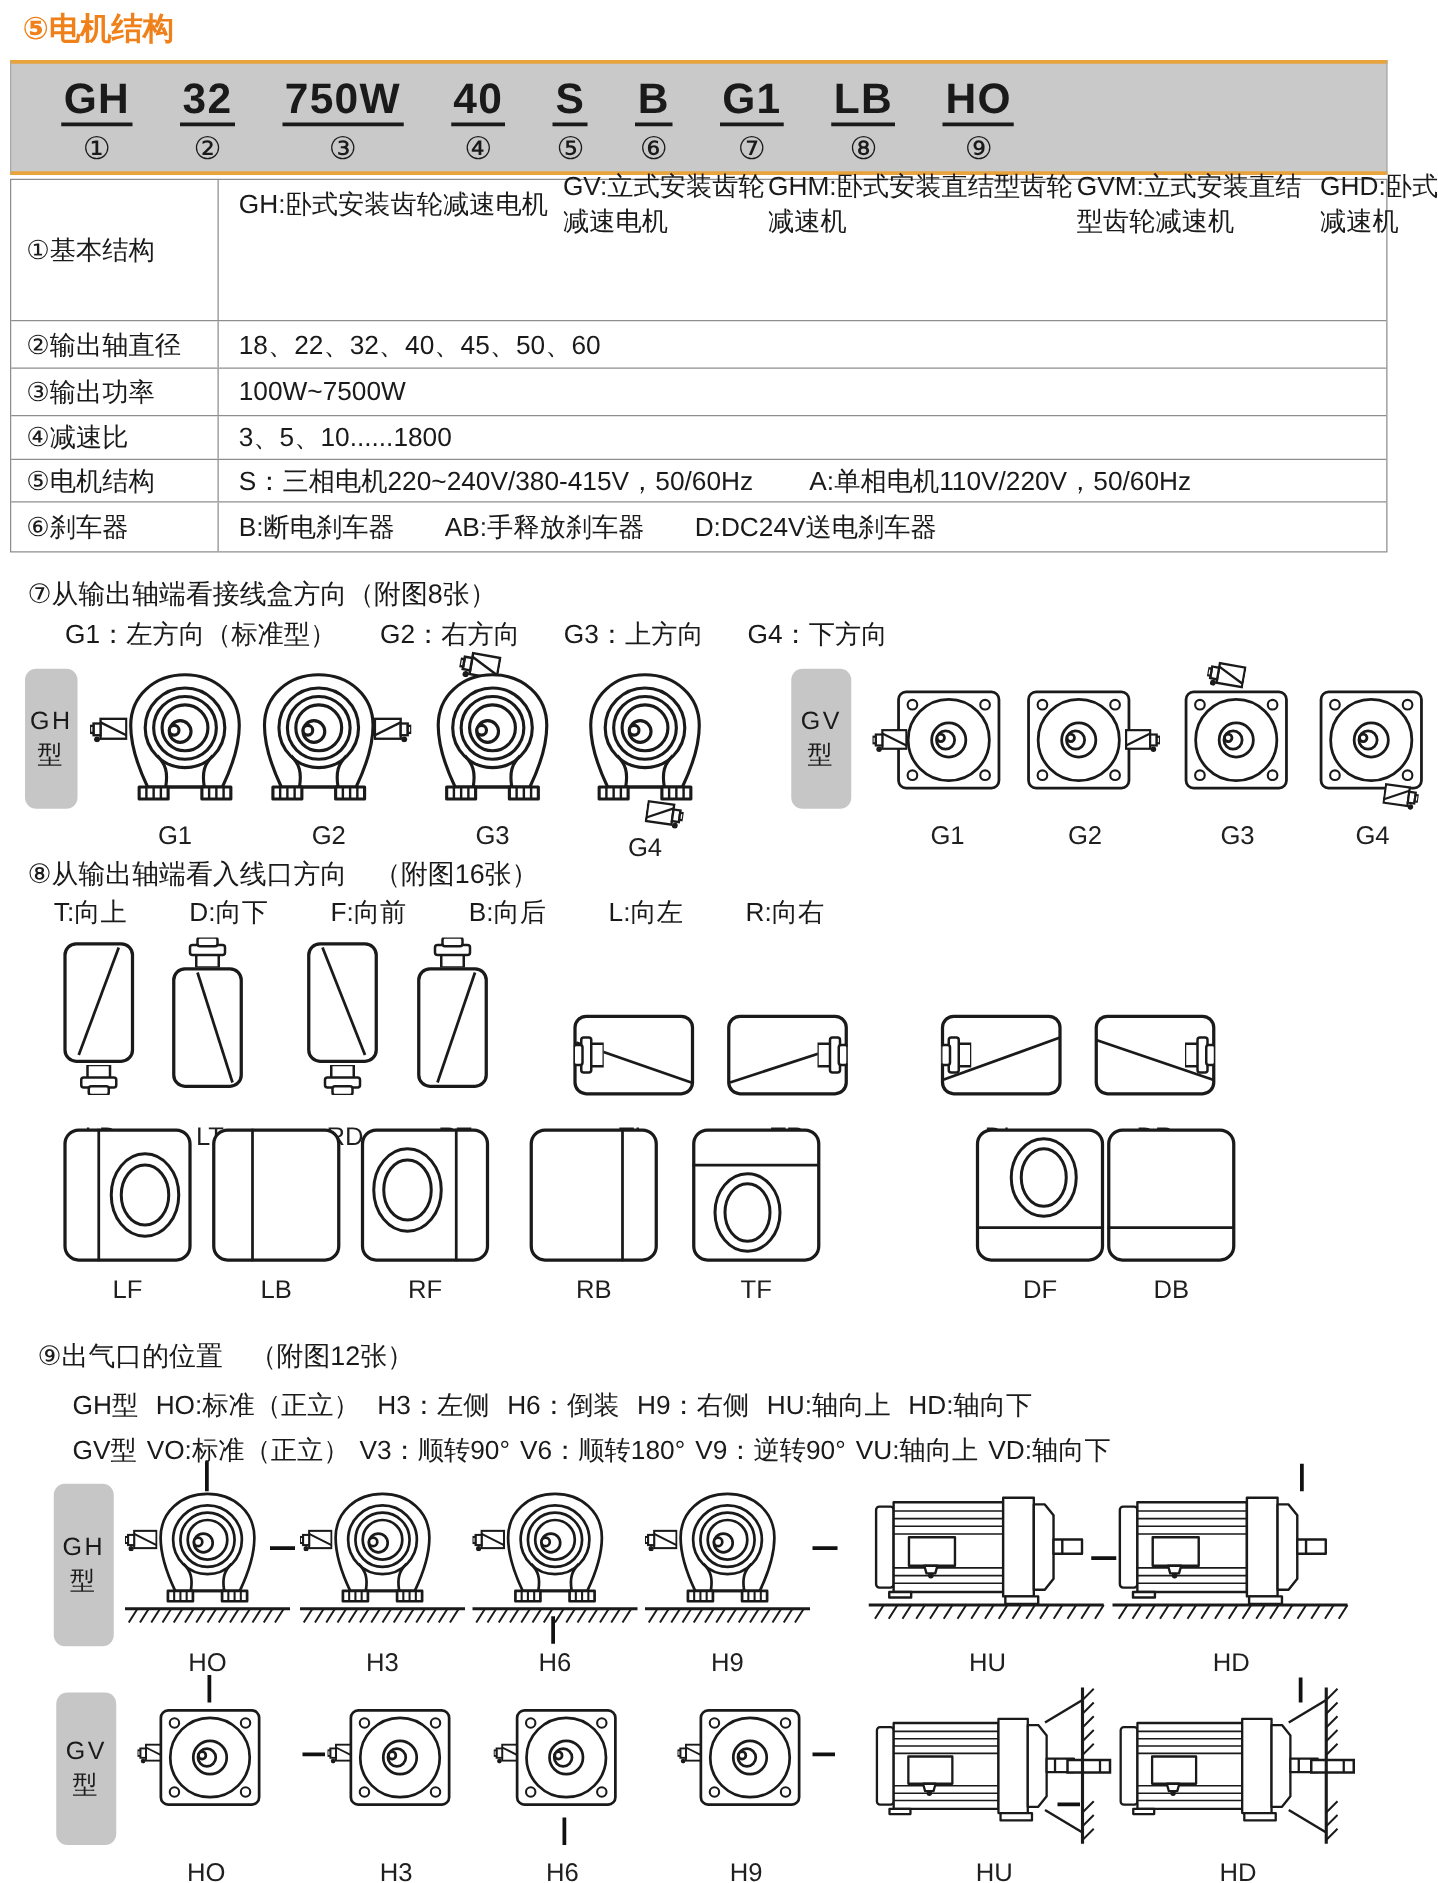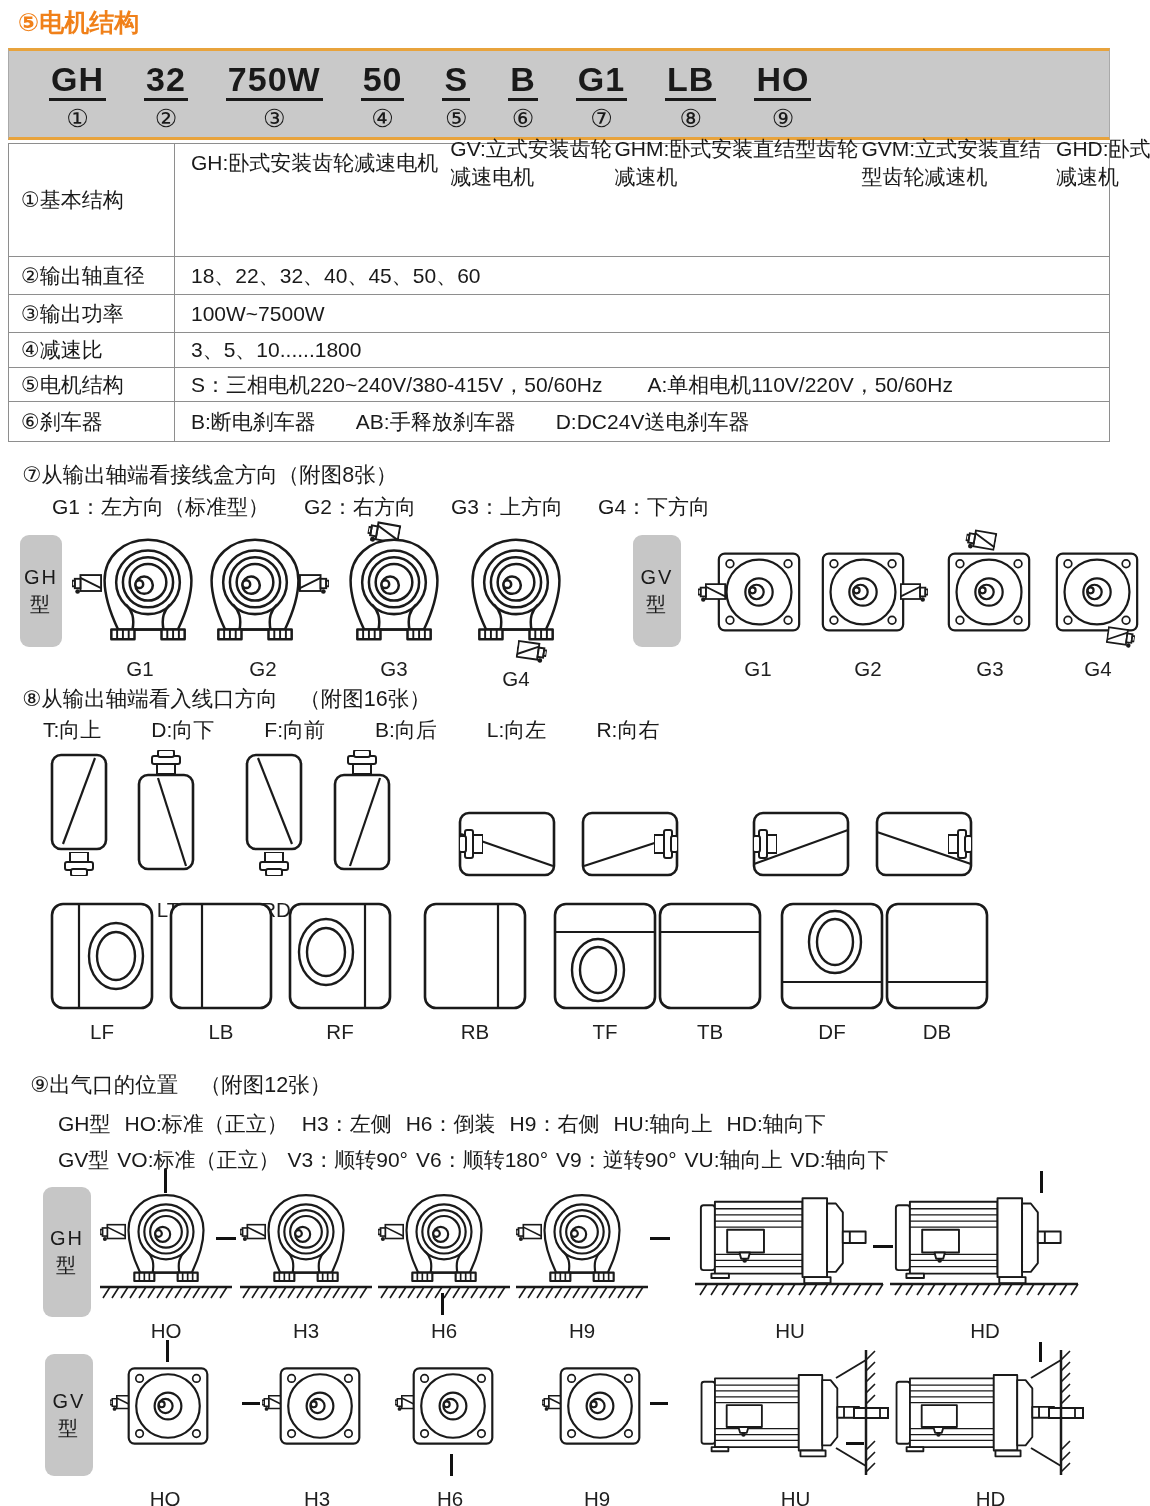--- a/index.html
+++ b/index.html
@@ -126,21 +126,21 @@
       </div>
     <div class="seg">
         <span class="c">32</span>
         <span class="n">②</span>
       </div>
     <div class="seg">
         <span class="c">750W</span>
         <span class="n">③</span>
       </div>
     <div class="seg">
-        <span class="c">50</span>
+        <span class="c">40</span>
         <span class="n">④</span>
       </div>
     <div class="seg">
         <span class="c">S</span>
         <span class="n">⑤</span>
       </div>
     <div class="seg">
         <span class="c">B</span>
         <span class="n">⑥</span>
       </div>
@@ -438,27 +438,20 @@
     <div class="cell" style="left:550px;top:0;width:110px">
       <svg width="110" height="114" viewBox="0 0 110 114">
         <use href="#sym-sq" x="2" y="1" width="106" height="110"></use>
         <line x1="4" y1="32" x2="106" y2="32" stroke="#1a1a1a" stroke-width="2.2"></line>
         <ellipse cx="48" cy="70" rx="26" ry="31" fill="#fff" stroke="#1a1a1a" stroke-width="2.4"></ellipse>
         <ellipse cx="48" cy="70" rx="18" ry="23" fill="#fff" stroke="#1a1a1a" stroke-width="2.4"></ellipse>
       </svg>
       <div class="cap" style="top:120px">TF</div>
     </div>
 
-    <div class="cell" style="left:655px;top:0;width:110px">
-      <svg width="110" height="114" viewBox="0 0 110 114">
-        <use href="#sym-sq" x="2" y="1" width="106" height="110"></use>
-        <line x1="4" y1="32" x2="106" y2="32" stroke="#1a1a1a" stroke-width="2.2"></line>
-      </svg>
-      <div class="cap" style="top:120px">TB</div>
-    </div>
 
     <div class="cell" style="left:777px;top:0;width:110px">
       <svg width="110" height="114" viewBox="0 0 110 114">
         <use href="#sym-sq" x="2" y="1" width="106" height="110"></use>
         <ellipse cx="58" cy="42" rx="26" ry="31" fill="#fff" stroke="#1a1a1a" stroke-width="2.4"></ellipse>
         <ellipse cx="58" cy="42" rx="18" ry="23" fill="#fff" stroke="#1a1a1a" stroke-width="2.4"></ellipse>
         <line x1="4" y1="82" x2="106" y2="82" stroke="#1a1a1a" stroke-width="2.2"></line>
       </svg>
       <div class="cap" style="top:120px">DF</div>
     </div>

